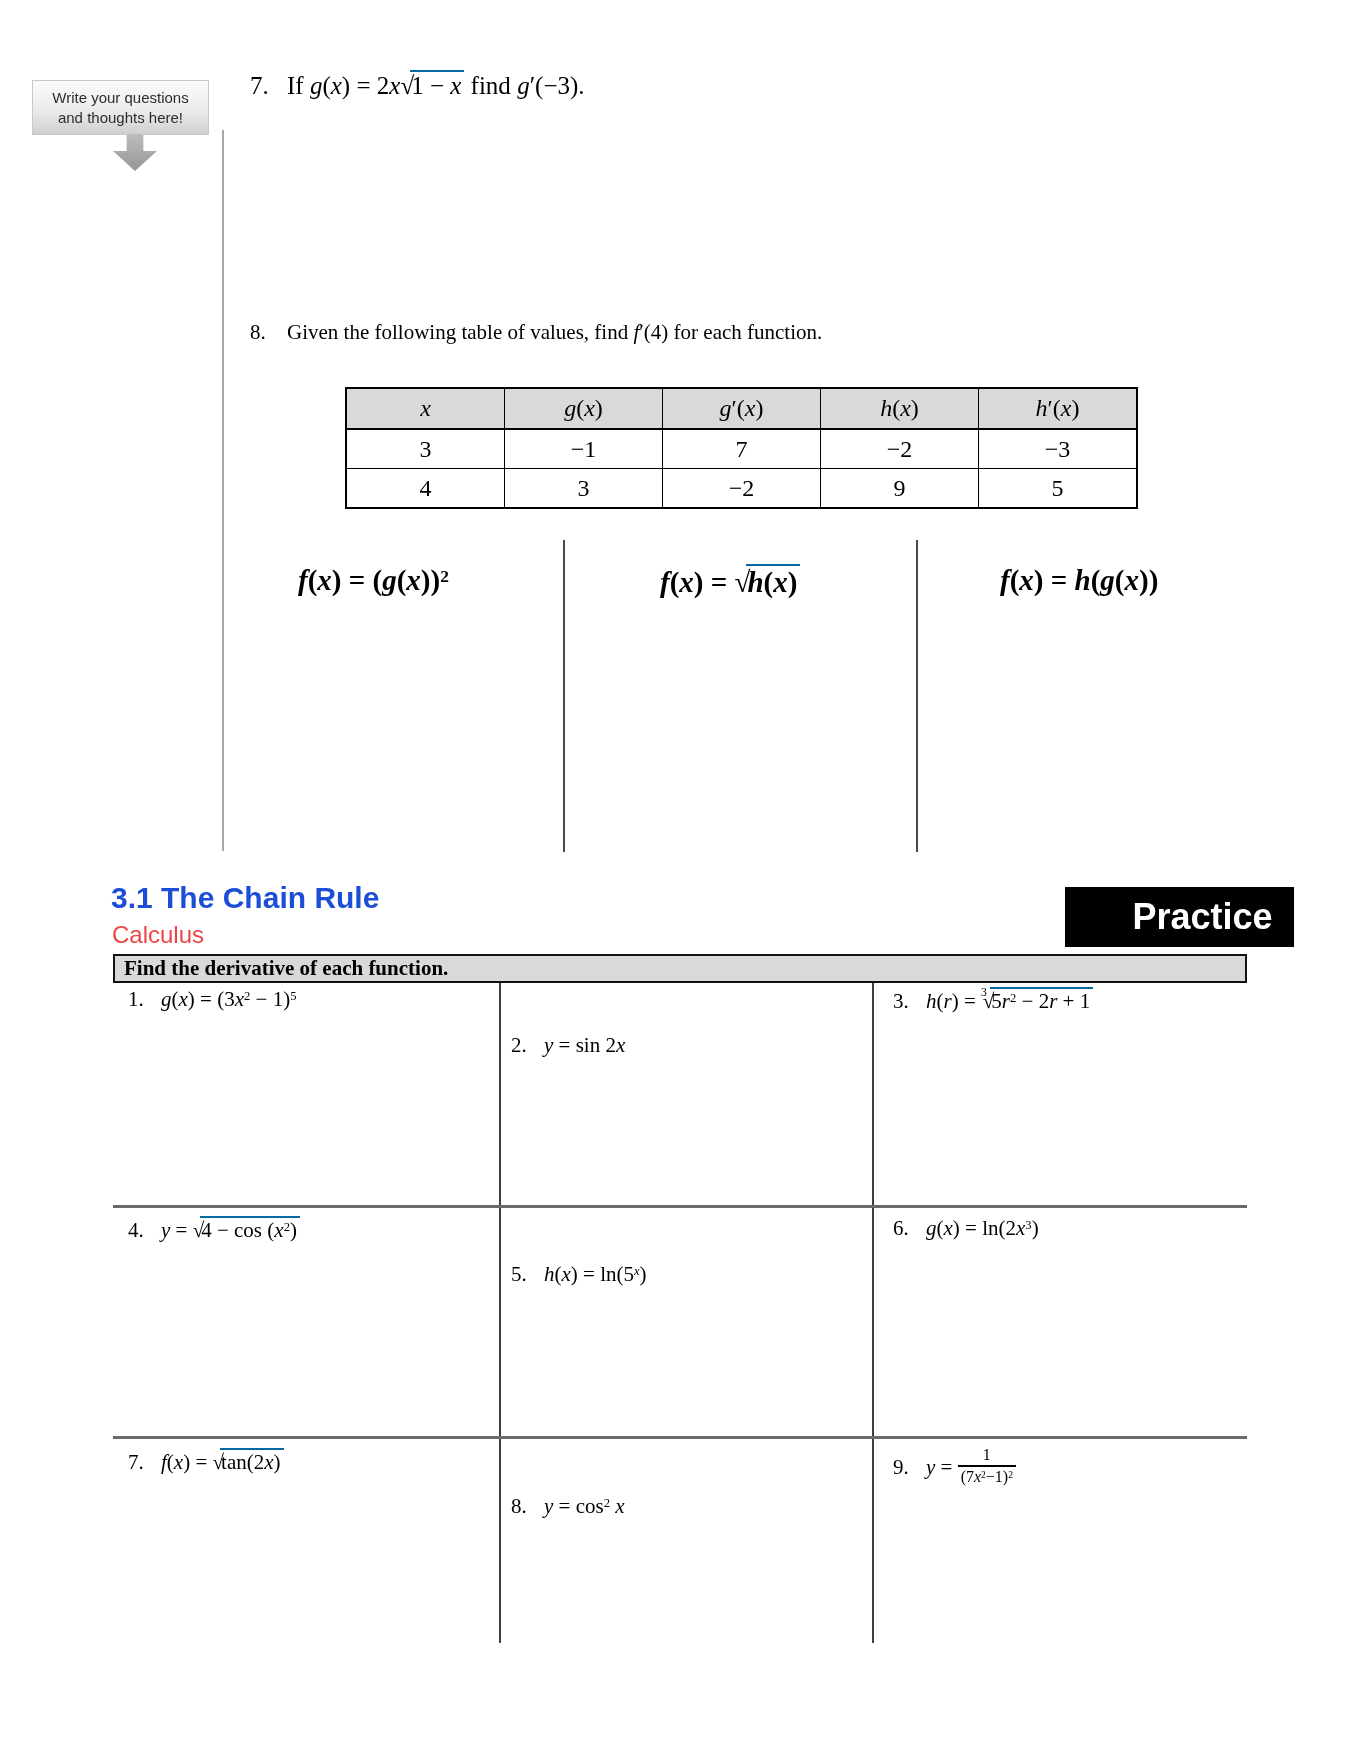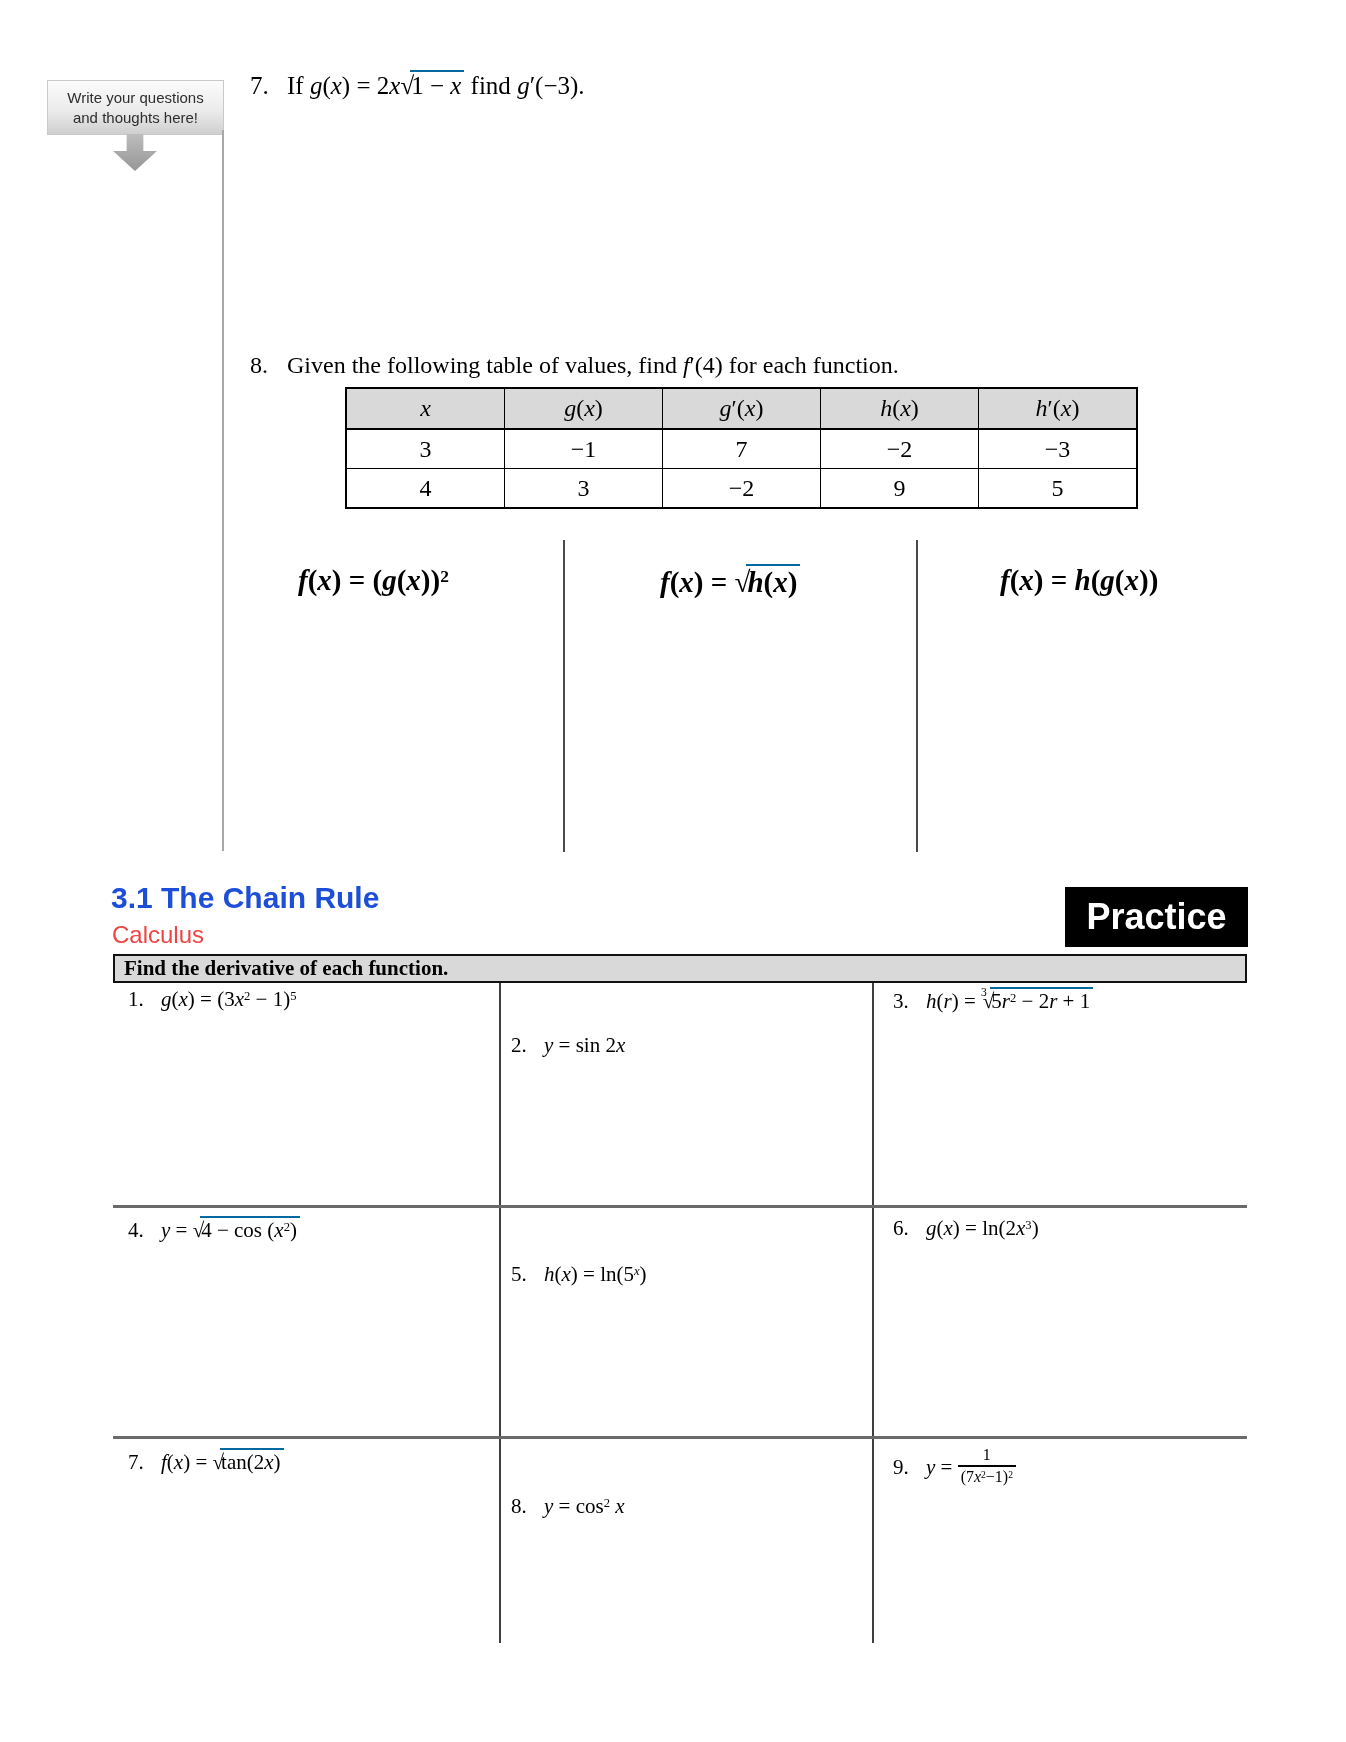--- a/index.html
+++ b/index.html
@@ -1,32 +1,32 @@
 <!DOCTYPE html>
 <html><head>
 <meta charset="utf-8">
 <style>
   html,body{margin:0;padding:0;background:#ffffff;}
   .page{position:relative;width:1346px;height:1742px;background:#ffffff;overflow:hidden;
         font-family:"Liberation Serif","DejaVu Serif",serif;color:#000;}
 
   
-  .note-box{position:absolute;left:47px;top:80px;width:177px;height:55px;box-sizing:border-box;
+  .note-box{position:absolute;left:32px;top:80px;width:177px;height:55px;box-sizing:border-box;
     background:linear-gradient(180deg,#fbfbfb 0%,#ececec 55%,#cfcfcf 100%);
     border:1px solid #c9c9c9;display:flex;flex-direction:column;justify-content:center;
     text-align:center;font-family:"Liberation Sans",sans-serif;font-size:15px;line-height:1.32;color:#2e2e2e;}
   .note-arrow{position:absolute;left:113px;top:134px;width:44px;height:37px;
     background:linear-gradient(180deg,#bdbdbd,#969696);
     clip-path:polygon(31% 0,69% 0,69% 46%,100% 46%,50% 100%,0 46%,31% 46%);}
   .margin-line{position:absolute;left:222px;top:130px;width:2px;height:721px;background:#a8a8a8;}
 
   
   .q-line{position:absolute;white-space:nowrap;}
   #q7{left:250px;top:70px;font-size:25px;}
-  #q8{left:250px;top:320px;font-size:24px;margin-top:32px;}
+  #q8{left:250px;top:320px;font-size:21px;}
   .qnum{display:inline-block;width:37px;}
 
   
   .vtable{position:absolute;left:345px;top:387px;border-collapse:collapse;border:2px solid #000;
     text-align:center;table-layout:fixed;}
   .vtable th{width:155px;height:37px;background:#d9d9d9;border:1px solid #000;border-bottom:2px solid #000;
     font-weight:normal;font-size:24px;}
   .vtable td{width:155px;height:36px;border:1px solid #000;font-size:24px;}
 
   
@@ -35,21 +35,21 @@
   .fn{position:absolute;top:564px;font-size:29px;font-weight:bold;white-space:nowrap;}
   #fn1{left:298px;} #fn2{left:660px;} #fn3{left:1000px;}
 
   
   #sec-title{position:absolute;left:111px;top:881px;font-family:"Liberation Sans",sans-serif;
     font-size:30px;font-weight:bold;color:#1d4ed8;}
   #sec-sub{position:absolute;left:112px;top:921px;font-family:"Liberation Sans",sans-serif;
     font-size:24px;color:#ef4444;}
   #badge{position:absolute;left:1065px;top:887px;width:183px;height:60px;background:#000;
     color:#fff;display:flex;align-items:center;justify-content:center;
-    font-family:"Liberation Sans",sans-serif;font-size:36px;font-weight:bold;}
+    font-family:"Liberation Sans",sans-serif;font-size:36px;font-weight:bold;padding-left:46px;}
   #instr{position:absolute;left:113px;top:954px;width:1134px;height:29px;box-sizing:border-box;
     background:#d9d9d9;border:2px solid #111;font-weight:bold;font-size:21px;line-height:25px;padding-left:9px;}
 
   
   .grid-vline{position:absolute;top:983px;height:660px;width:2px;background:#3f3f3f;}
   #gv1{left:499px;} #gv2{left:872px;}
   .grid-hline{position:absolute;left:113px;width:1134px;height:3px;background:#6a6a6a;}
   #gh1{top:1205px;} #gh2{top:1436px;}
   .prob{position:absolute;font-size:21px;white-space:nowrap;}
   .pnum{display:inline-block;width:33px;}

